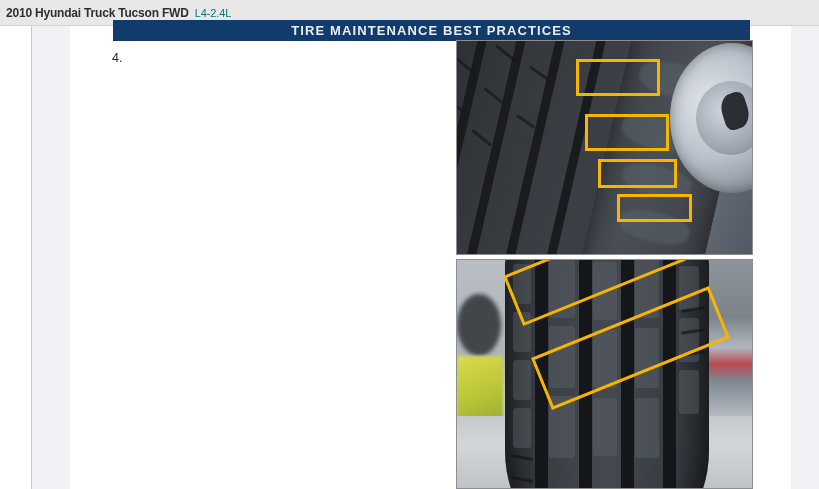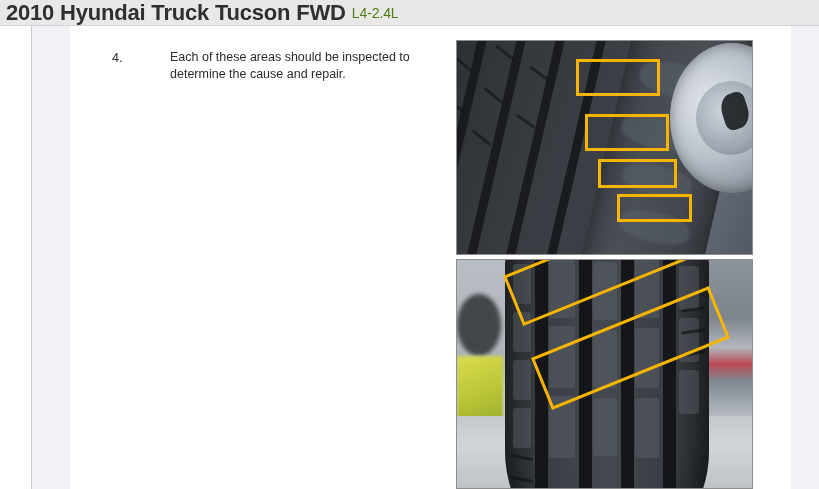--- a/index.html
+++ b/index.html
@@ -15,25 +15,25 @@
   
   .header-bar {
     position: absolute; left: 0; top: 0; width: 819px; height: 26px;
     background: #e8e8e8;
     border-bottom: 1px solid #d2d2d2;
     display: flex; align-items: center;
     padding-left: 6px;
     white-space: nowrap;
   }
   .veh-title {
-    font-size: 22px; font-weight: bold; color: #2f2f2f;
+    font-size: 12px; font-weight: bold; color: #2f2f2f;
     letter-spacing: -0.2px;
   }
   .veh-engine {
-    font-size: 14px; font-weight: normal; color: #4d7c0f;
+    font-size: 11px; font-weight: normal; color: #0f766e;
     margin-left: 6px; letter-spacing: -0.1px;
   }
 
   
   .doc-area {
     position: absolute; left: 0; top: 26px; width: 819px; height: 463px;
     background: #ffffff;
   }
 
   
@@ -222,25 +222,27 @@
   </div>
 
   <div class="doc-area">
 
     <div class="left-rule"></div>
     <div class="left-gutter"></div>
     <div class="right-gutter"></div>
 
     <div class="page-sheet">
 
+      <div class="section-banner">
+        <span class="section-banner-text">TIRE MAINTENANCE BEST PRACTICES</span>
+      </div>
 
       <div class="item-number">4.</div>
 
       <div class="text-col">
-        <p>Each of these areas should be inspected to determine the cause and repair.</p>
       </div>
 
       <div class="figure fig-top">
         <div class="scene">
 
           <div class="t-ground"></div>
 
           <div class="t-crack" style="left:-10px; top:150px; width:210px; height:3px; transform:rotate(18deg);"></div>
           <div class="t-crack" style="left:20px; top:196px; width:150px; height:2px; transform:rotate(-14deg);"></div>
           <div class="t-crack" style="left:96px; top:140px; width:120px; height:2px; transform:rotate(64deg);"></div>

